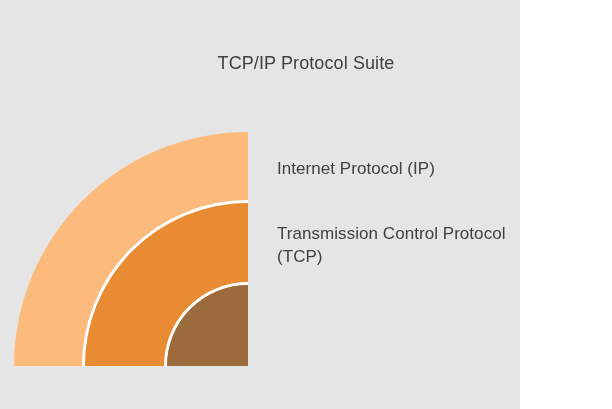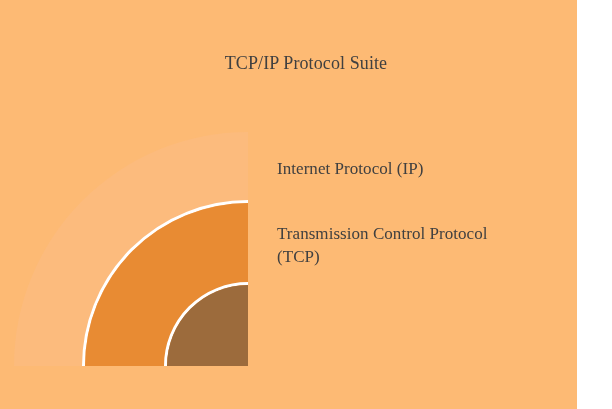--- a/index.html
+++ b/index.html
@@ -11,24 +11,23 @@
   body {
     width: 612px;
     height: 409px;
     overflow: hidden;
     font-family: "Liberation Sans", sans-serif;
     -webkit-font-smoothing: antialiased;
   }
 
   #figure {
     position: relative;
-    width: 577px;
+    width: 520px;
     height: 409px;
-    background: #fdba74;
-    font-family: Liberation Serif, serif;
+    background: #e5e5e5;
   }
 
   
   #chart-title {
     position: absolute;
     left: 0;
     top: 51px;
     width: 612px;
     text-align: center;
     font-size: 18px;

